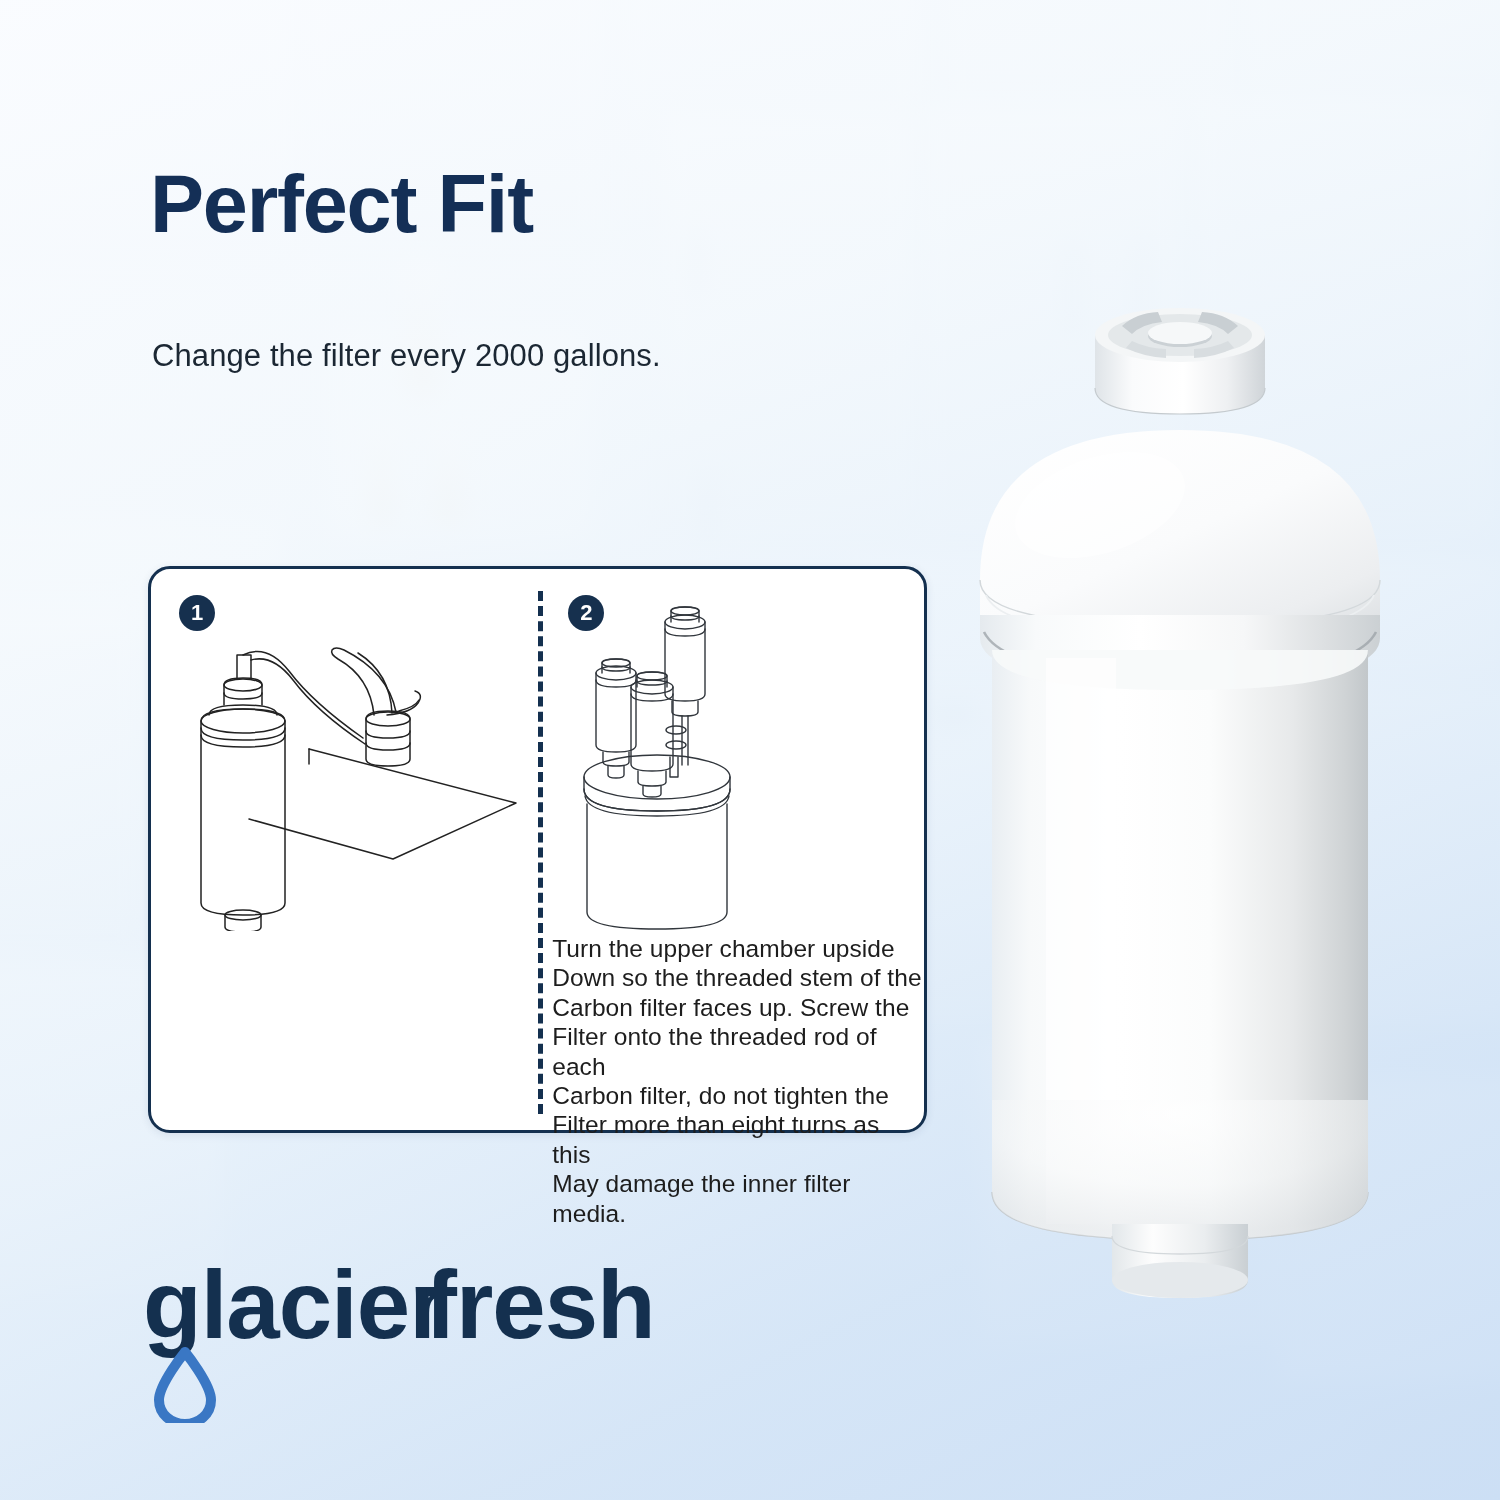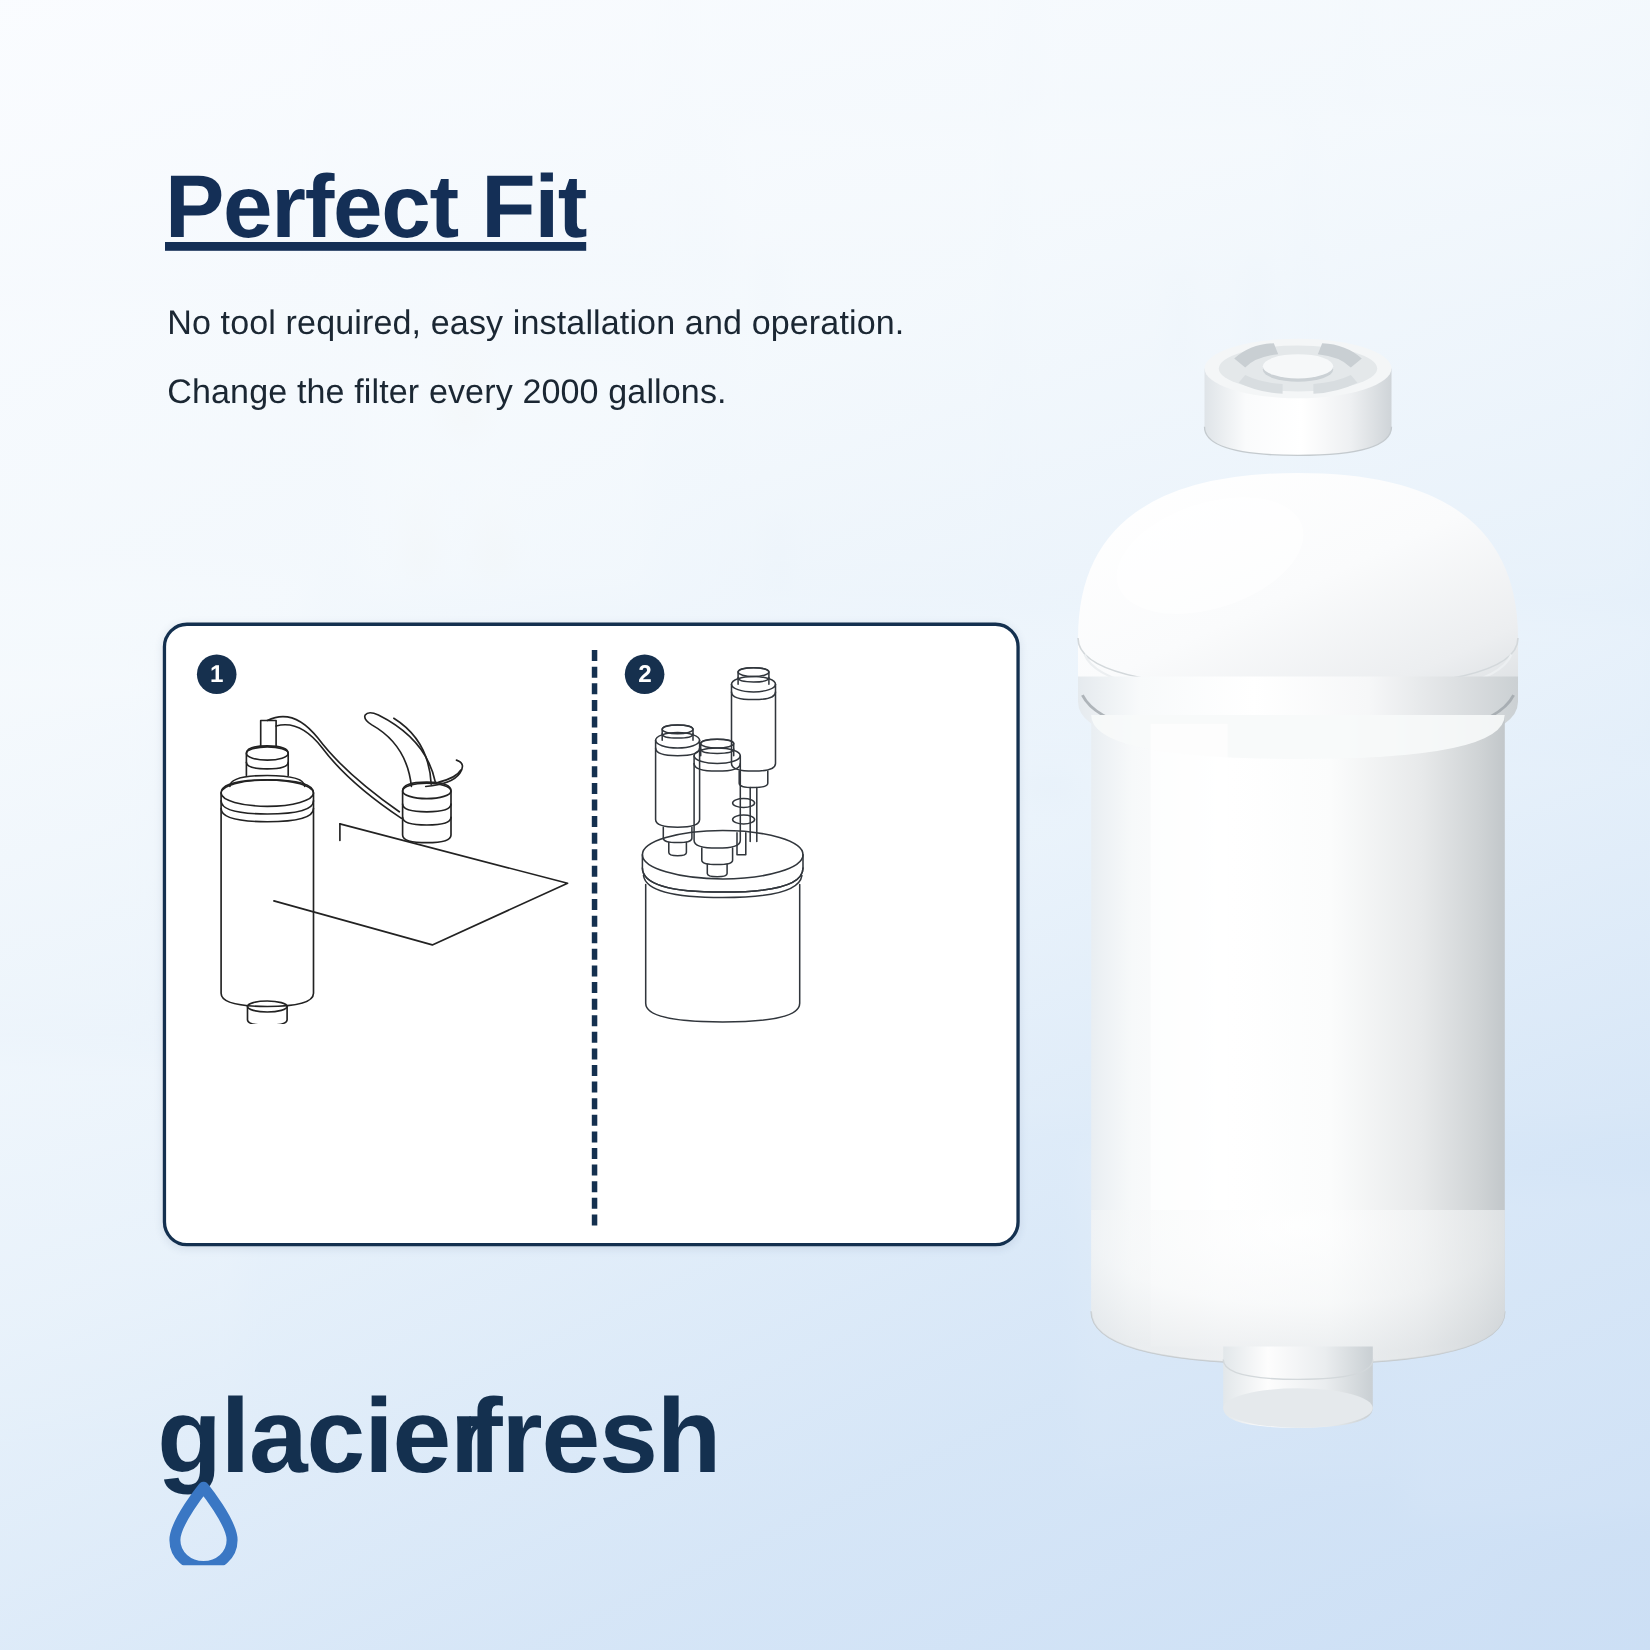--- a/index.html
+++ b/index.html
@@ -58,27 +58,26 @@
         rgba(244,249,253,.84) 30%,
         rgba(232,242,251,.80) 55%,
         rgba(214,230,247,.84) 78%,
         rgba(204,223,245,.92) 100%);
   }
 
   
   .headline {
     position: absolute;
     left: 150px;
-    top: 148px;
+    top: 164px;
     font-size: 81px;
     font-weight: bold;
     letter-spacing: -1.2px;
     color: #142f56;
     line-height: 1;
-    text-decoration: underline;
   }
   .sub1 {
     position: absolute;
     left: 152px;
     top: 276px;
     font-size: 31px;
     color: #1b2733;
     letter-spacing: .1px;
   }
   .sub2 {
@@ -209,21 +208,20 @@
     <div class="bg-shape bg-dark" style="left:930px; top:700px;  width:46px;  height:28px; border-radius:4px;"></div>
 
     <div class="bg-shape bg-cab" style="left:-60px; top:960px;  width:280px; height:330px;"></div>
     <div class="bg-shape bg-cab" style="left:980px; top:1040px; width:300px; height:300px;"></div>
     <div class="bg-shape bg-soft" style="left:1280px;top:1080px; width:260px; height:300px;"></div>
     <div class="bg-shape bg-dark" style="left:1360px;top:1390px; width:180px; height:120px; transform:rotate(-14deg);"></div>
     <div class="bg-wash"></div>
   </div>
 
   <div class="headline">Perfect Fit</div>
-  <div class="sub1">No tool required, easy installation and operation.</div>
   <div class="sub2">Change the filter every 2000 gallons.</div>
 
   <div class="card">
 
     <div class="divider"></div>
 
     <div class="panel panel-1">
       <div class="badge badge-1">1</div>
 
       <svg class="art art-1" viewBox="0 0 370 300">
@@ -305,20 +303,27 @@
 
           <ellipse cx="99" cy="198" rx="73" ry="22"></ellipse>
           <path d="M26 198 L26 210 q0 22 73 22 q73 0 73 -22 L172 198"></path>
           <path d="M26 210 q0 22 73 22 q73 0 73 -22"></path>
           <path d="M27 217 q3 20 72 20 q69 0 72 -20"></path>
 
           <path d="M29 225 L29 333 q0 17 70 17 q70 0 70 -17 L169 225"></path>
         </g>
       </svg>
 
+      <div class="steptext steptext-2">Turn the upper chamber upside
+Down so the threaded stem of the
+Carbon filter faces up. Screw the
+Filter onto the threaded rod of each
+Carbon filter, do not tighten the
+Filter more than eight turns as this
+May damage the inner filter media.</div>
     </div>
   </div>
 
   <svg class="logo" viewBox="0 0 545 165">
     <text x="0" y="80" font-family="'Liberation Sans', sans-serif" font-size="96" font-weight="bold" letter-spacing="-1" fill="#14304f">glacier</text>
     <text x="282" y="80" font-family="'Liberation Sans', sans-serif" font-size="96" font-weight="bold" letter-spacing="-1" fill="#14304f">fresh</text>
     <g>
       <path d="M42 94 C42 94 16 126 16 142 C16 156 28 166 42 166 C56 166 68 156 68 142 C68 126 42 94 42 94 Z" fill="none" stroke="#3a77c4" stroke-width="10" stroke-linejoin="round"></path>
     </g>
   </svg>

